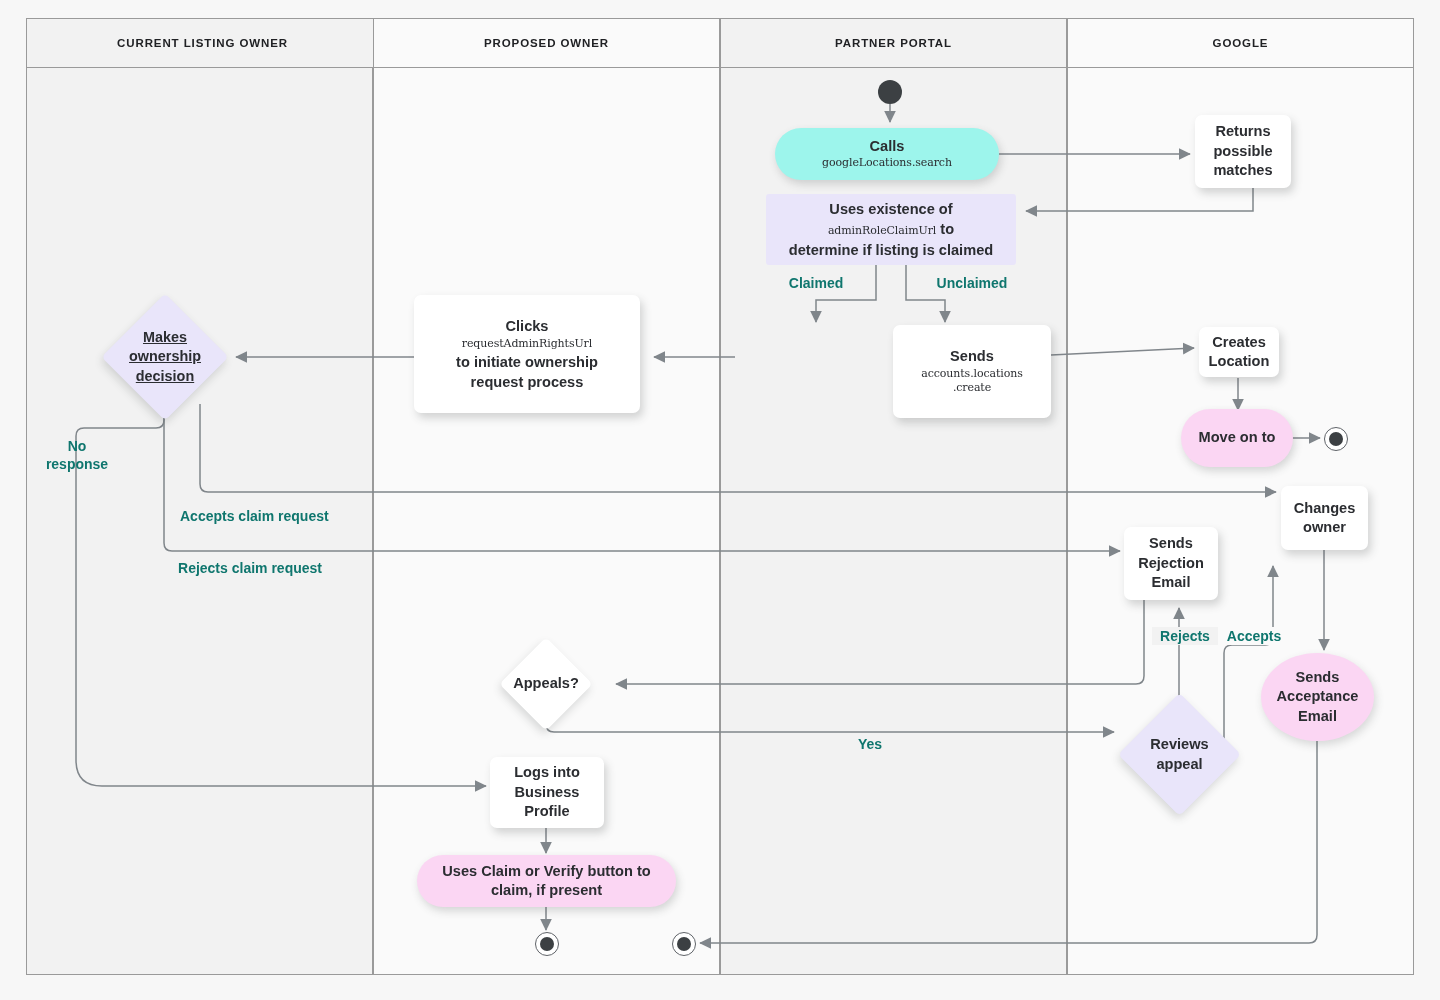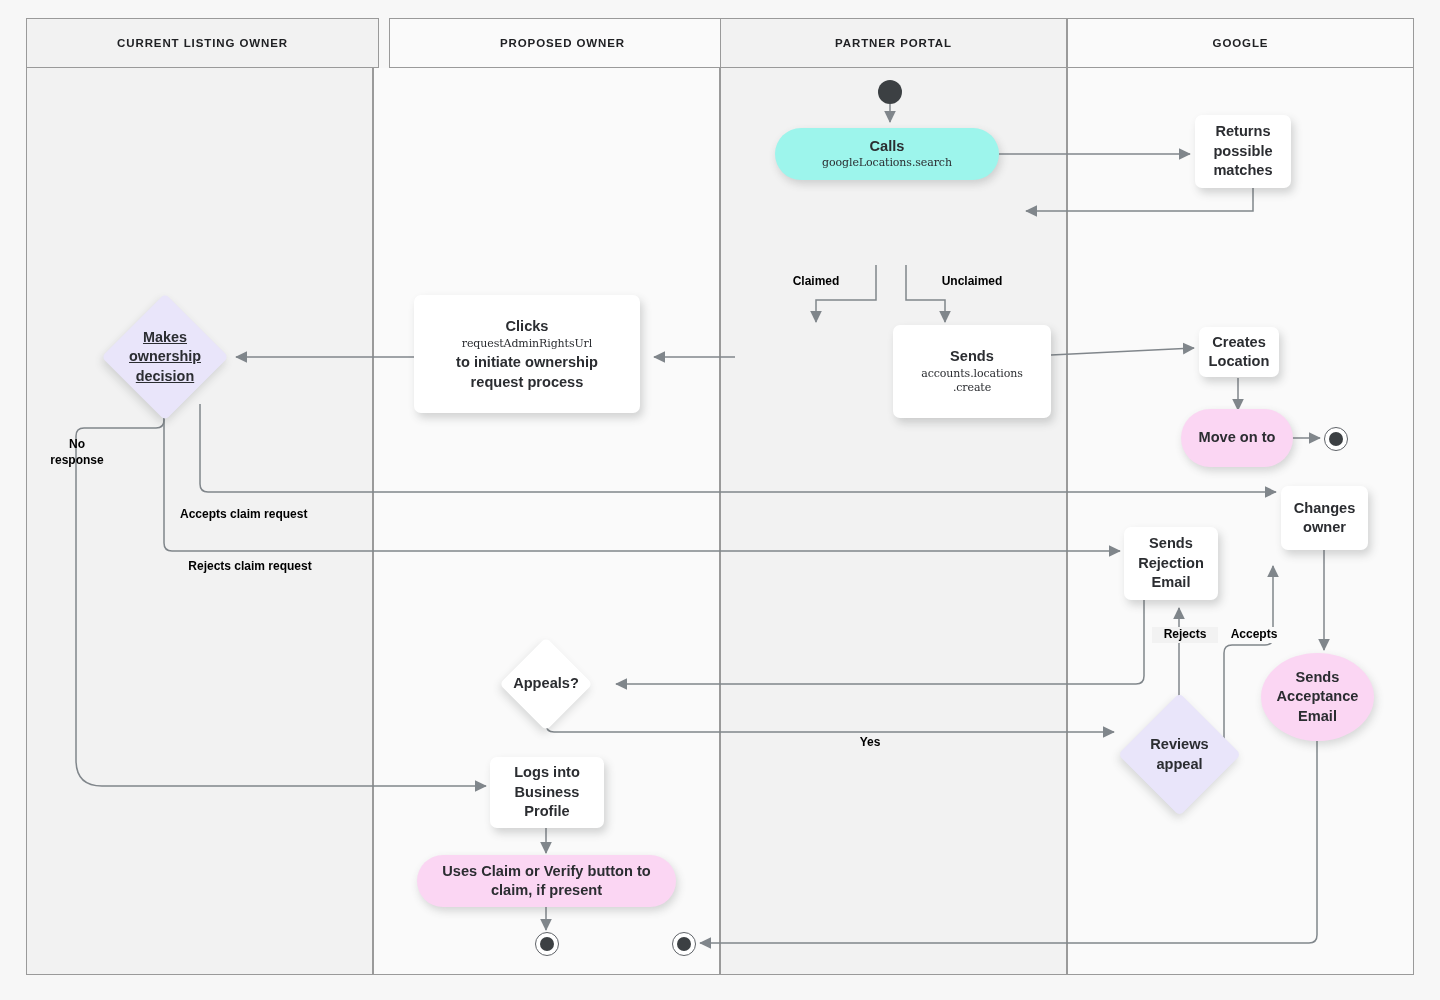--- a/index.html
+++ b/index.html
@@ -27,21 +27,21 @@
       background:#E9E5FA;transform:rotate(45deg);border-radius:5px;box-shadow:2px 4px 8px rgba(60,64,67,.18);}
   .n-diamond.white .dshape{background:#ffffff;}
   .n-diamond .txt{position:relative;z-index:2;}
 
   .c-cyan{background:#9DF5EC;}
   .c-lav{background:#E9E5FA;}
   .c-pink{background:#FBD6F3;}
   .c-white{background:#ffffff;}
 
   
-  .elabel{position:absolute;font-size:12px;font-weight:700;color:#000000;
+  .elabel{position:absolute;font-size:14px;font-weight:700;color:#0f766e;
           line-height:1.3;text-align:center;z-index:6;white-space:pre;}
 
   
   .startnode{position:absolute;width:24px;height:24px;border-radius:50%;background:#3c4043;z-index:6;}
   .endnode{position:absolute;width:22px;height:22px;border-radius:50%;border:1.6px solid #5f6368;
            background:#fff;z-index:6;}
   .endnode::after{content:"";position:absolute;left:3.8px;top:3.8px;width:14.4px;height:14.4px;
            border-radius:50%;background:#3c4043;}
 </style>
 </head>
@@ -50,21 +50,21 @@
 <div id="stage">
 
   <div class="lane lane-body" style="left:26px;top:68px;width:347px;height:907px;background:#F2F2F2;"></div>
   <div class="lane lane-body" style="left:373px;top:68px;width:347px;height:907px;background:#FAFAFA;"></div>
   <div class="lane lane-body" style="left:720px;top:68px;width:347px;height:907px;background:#F2F2F2;"></div>
   <div class="lane lane-body" style="left:1067px;top:68px;width:347px;height:907px;background:#FAFAFA;"></div>
 
   <div class="lane lane-head" style="left:26px;top:18px;width:353px;height:50px;background:#F2F2F2;">
     <span>CURRENT LISTING OWNER</span>
   </div>
-  <div class="lane lane-head" style="left:373px;top:18px;width:347px;height:50px;background:#FAFAFA;margin-left:16px;">
+  <div class="lane lane-head" style="left:373px;top:18px;width:347px;height:50px;background:#FAFAFA;">
     <span>PROPOSED OWNER</span>
   </div>
   <div class="lane lane-head" style="left:720px;top:18px;width:347px;height:50px;background:#F2F2F2;text-align:center;">
     <span>PARTNER PORTAL</span>
   </div>
   <div class="lane lane-head" style="left:1067px;top:18px;width:347px;height:50px;background:#FAFAFA;">
     <span>GOOGLE</span>
   </div>
 
   <svg id="svg-layer" viewBox="0 0 1440 1000">
@@ -129,20 +129,27 @@
       <div class="mono">googleLocations.search</div>
     </div>
   </div>
 
   <div class="node n-rect c-white" style="left:1195px;top:115px;width:96px;height:73px;">
     <div class="txt" style="white-space:pre-line;">Returns
 possible
 matches</div>
   </div>
 
+  <div class="node c-lav" style="left:766px;top:194px;width:250px;height:71px;border-radius:3px;">
+    <div class="txt" style="line-height:1.38;">
+      <span>Uses existence of</span><br>
+      <span class="mono">adminRoleClaimUrl</span><span> to</span><br>
+      <span>determine if listing is claimed</span>
+    </div>
+  </div>
 
 
   <div class="node n-rect c-white" style="left:893px;top:325px;width:158px;height:93px;">
     <div class="txt">
       <div>Sends</div>
       <div class="mono" style="white-space:pre-line;">accounts.locations
 .create</div>
     </div>
   </div>
 

